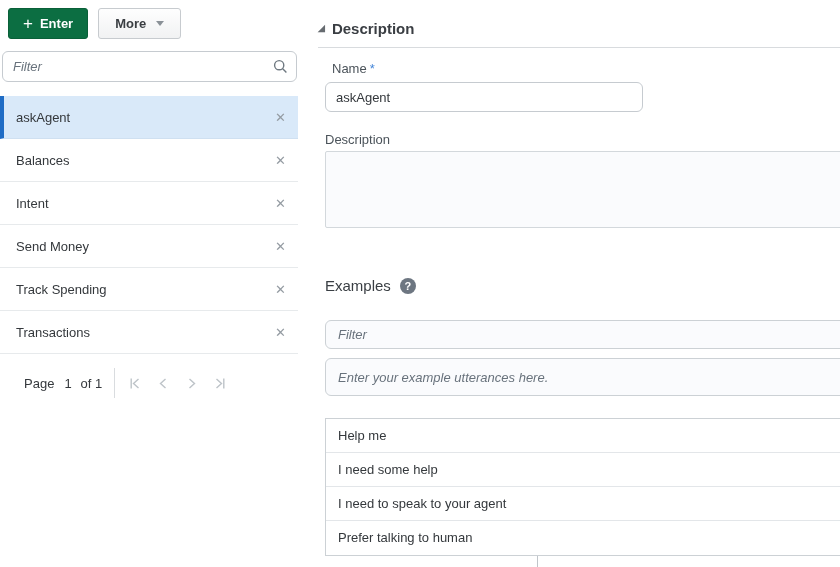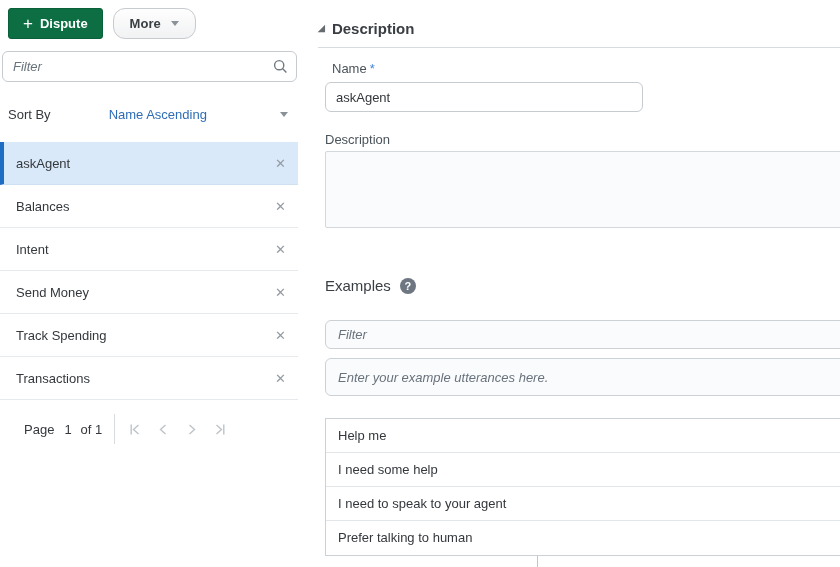--- a/index.html
+++ b/index.html
@@ -21,21 +21,21 @@
     height:31px; padding:0 14px;
     background:#0c6e42; border:1px solid #0a6039; border-radius:3px;
     color:#fff; font-size:13px; font-weight:700; cursor:pointer;
     font-family:inherit;
   }
   .btn-intent .plus { font-size:17px; font-weight:400; line-height:1; margin-top:-1px; }
   .btn-more {
     display:inline-flex; align-items:center; gap:10px;
     height:31px; padding:0 16px; margin-left:10px;
     background:linear-gradient(#fefefe,#f1f2f3);
-    border:1px solid #c7cbcf; border-radius:12px;
+    border:1px solid #c7cbcf; border-radius:3px;
     color:#3a3e42; font-size:13px; font-weight:700; cursor:pointer;
     font-family:inherit;
   }
   .caret-down {
     width:0; height:0;
     border-left:4px solid transparent; border-right:4px solid transparent;
     border-top:5px solid #8a9197;
   }
 
   .filter-wrap { position:relative; margin:12px 0 0 2px; width:295px; }
@@ -116,43 +116,38 @@
   .scroll-tick { position:absolute; left:537px; top:556px; width:1px; height:11px; background:#c0c5ca; }
 </style>
 </head>
 <body>
 
 <div class="left-panel">
 
   <div class="toolbar">
     <button class="btn-intent">
       <span class="plus">+</span>
-      <span>Dispute</span>
+      <span>Enter</span>
     </button>
     <button class="btn-more">
       <span>More</span>
       <span class="caret-down"></span>
     </button>
   </div>
 
   <div class="filter-wrap">
     <input class="text-input left-filter-input" type="text" placeholder="Filter" style="">
     <span class="search-icon">
       <svg width="15" height="15" viewBox="0 0 15 15" fill="none">
         <circle cx="6.2" cy="6.2" r="4.6" stroke="#6e7880" stroke-width="1.4"></circle>
         <line x1="9.7" y1="9.7" x2="13.4" y2="13.4" stroke="#6e7880" stroke-width="1.4"></line>
       </svg>
     </span>
   </div>
 
-  <div class="sort-row">
-    <span>Sort By</span>
-    <span class="sort-value">Name Ascending</span>
-    <span class="caret-down sort-caret"></span>
-  </div>
 
   <div class="intent-list">
     <div class="intent-item selected">
       <span>askAgent</span>
       <span class="close-icon">✕</span>
     </div>
     <div class="intent-item">
       <span>Balances</span>
       <span class="close-icon">✕</span>
     </div>

